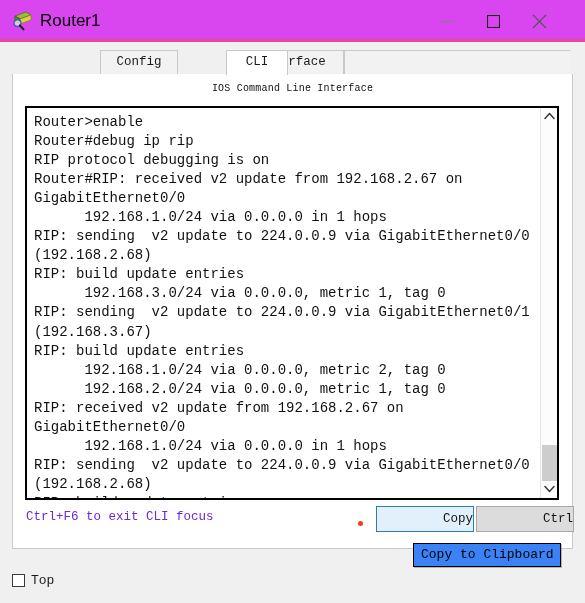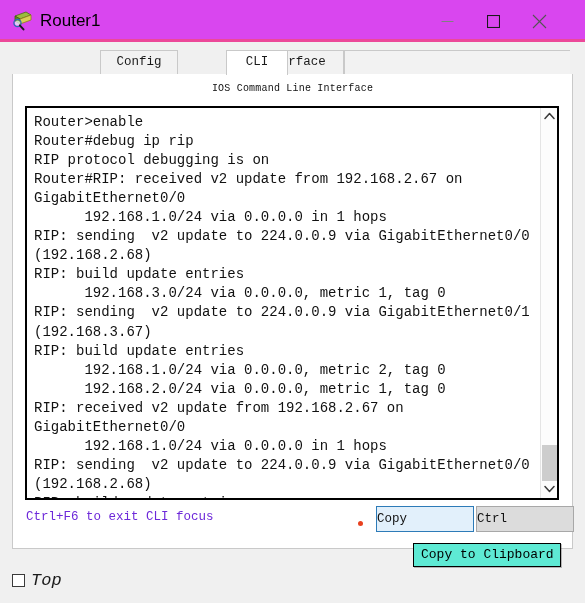--- a/index.html
+++ b/index.html
@@ -216,21 +216,21 @@
     white-space: nowrap;
   }
   .act-btn {
     position: absolute;
     top: 432px;
     height: 26px;
     box-sizing: border-box;
     font-family: "Liberation Mono", monospace;
     font-size: 12.5px;
     line-height: 24px;
-    text-align: left;
+    text-align: right;
     cursor: default;
     padding: 0;
   }
   #btn-copy {
     left: 363px;
     width: 98px;
     background: #e2f0fb;
     border: 1px solid #2d7bb8;
     color: #111111;
   }
@@ -240,21 +240,21 @@
     background: #dcdcdc;
     border: 1px solid #a8a8a8;
     color: #111111;
   }
 
   
   #tooltip {
     position: absolute;
     left: 413px; top: 543px;
     padding: 2px 6px 3px 7px;
-    background: #5eead4;
+    background: #3b82f6;
     border: 1px solid #000000;
     font-family: "Liberation Mono", monospace;
     font-size: 13px;
     line-height: 17px;
     color: #000000;
     white-space: nowrap;
     box-shadow: 1px 1px 0 rgba(0,0,0,0.25);
     z-index: 40;
   }
 
@@ -270,25 +270,24 @@
     width: 13px; height: 13px;
     background: #ffffff;
     border: 1px solid #3a3a3a;
     box-sizing: border-box;
     cursor: default;
   }
   #top-label {
     position: absolute;
     left: 19px; top: 0px;
     font-family: "Liberation Mono", monospace;
-    font-size: 17px;
+    font-size: 13px;
     line-height: 17px;
     color: #1a1a1a;
     white-space: nowrap;
-    font-style: italic;
   }
 </style>
 </head>
 <body>
 
 <div id="window">
 
   <div id="titlebar">
 
     <span id="app-icon">

